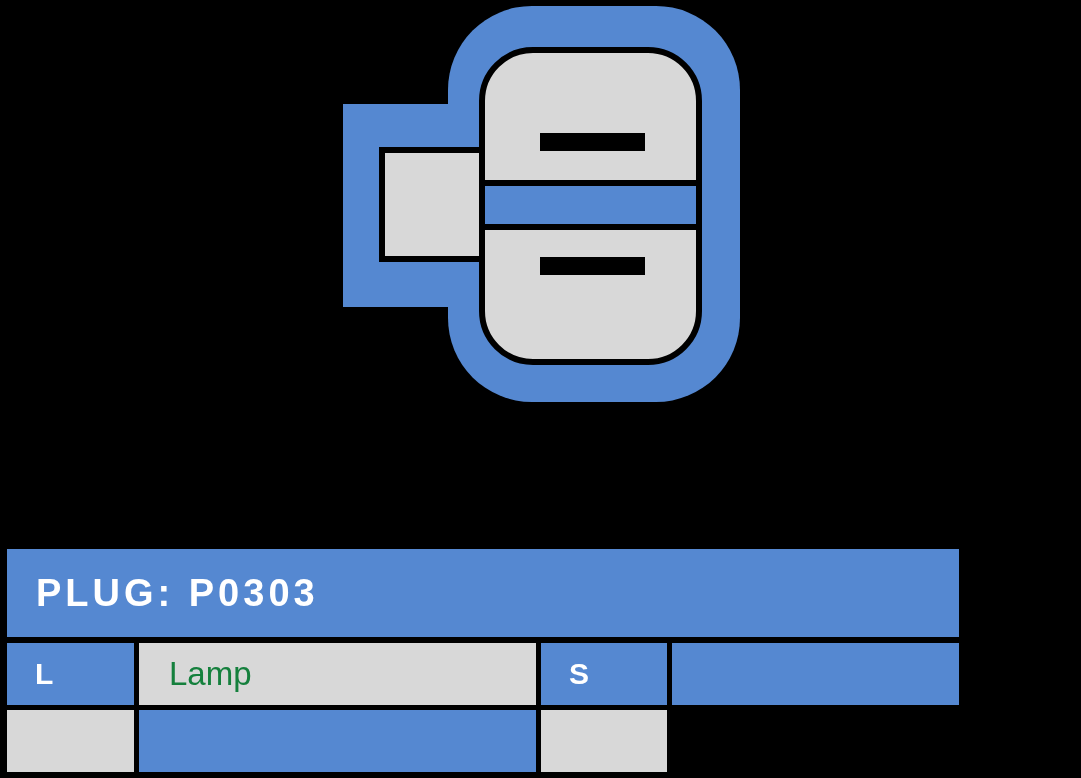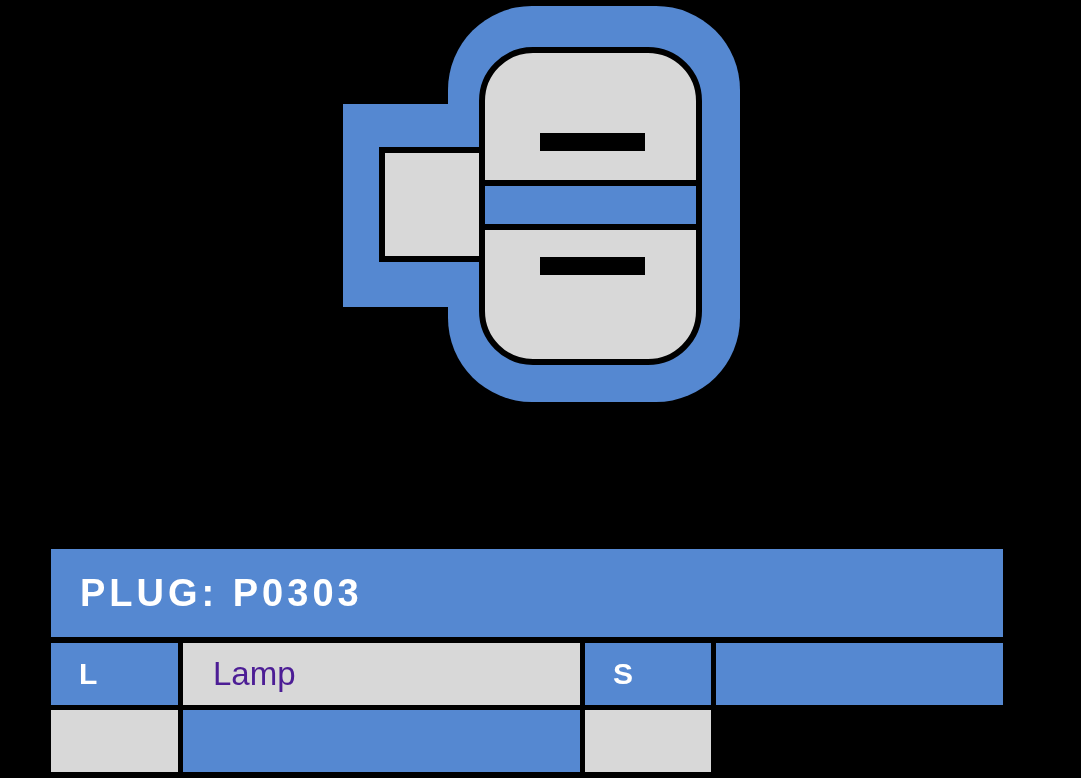--- a/index.html
+++ b/index.html
@@ -63,21 +63,20 @@
     background: #000000;
   }
   .slot-top { top: 80px; }
   .slot-bottom { top: 204px; }
 
   
   .plug-table {
     position: absolute;
     left: 7px; top: 549px;
     width: 952px;
-    margin-left: 44px;
   }
   .pt-header {
     box-sizing: border-box;
     height: 88px;
     background: #5588D1;
     color: #FFFFFF;
     font-size: 38px;
     font-weight: 700;
     letter-spacing: 4px;
     display: flex;
@@ -99,21 +98,21 @@
   }
   .cell.pin {
     background: #5588D1;
     color: #FFFFFF;
     font-size: 30px;
     font-weight: 600;
     padding-left: 28px;
   }
   .cell.desc {
     background: #D8D8D8;
-    color: #4c1d95;
+    color: #15803d;
     font-size: 33px;
     font-weight: 400;
     padding-left: 30px;
   }
 </style>
 </head>
 <body>
 
 <div class="stage">
 

